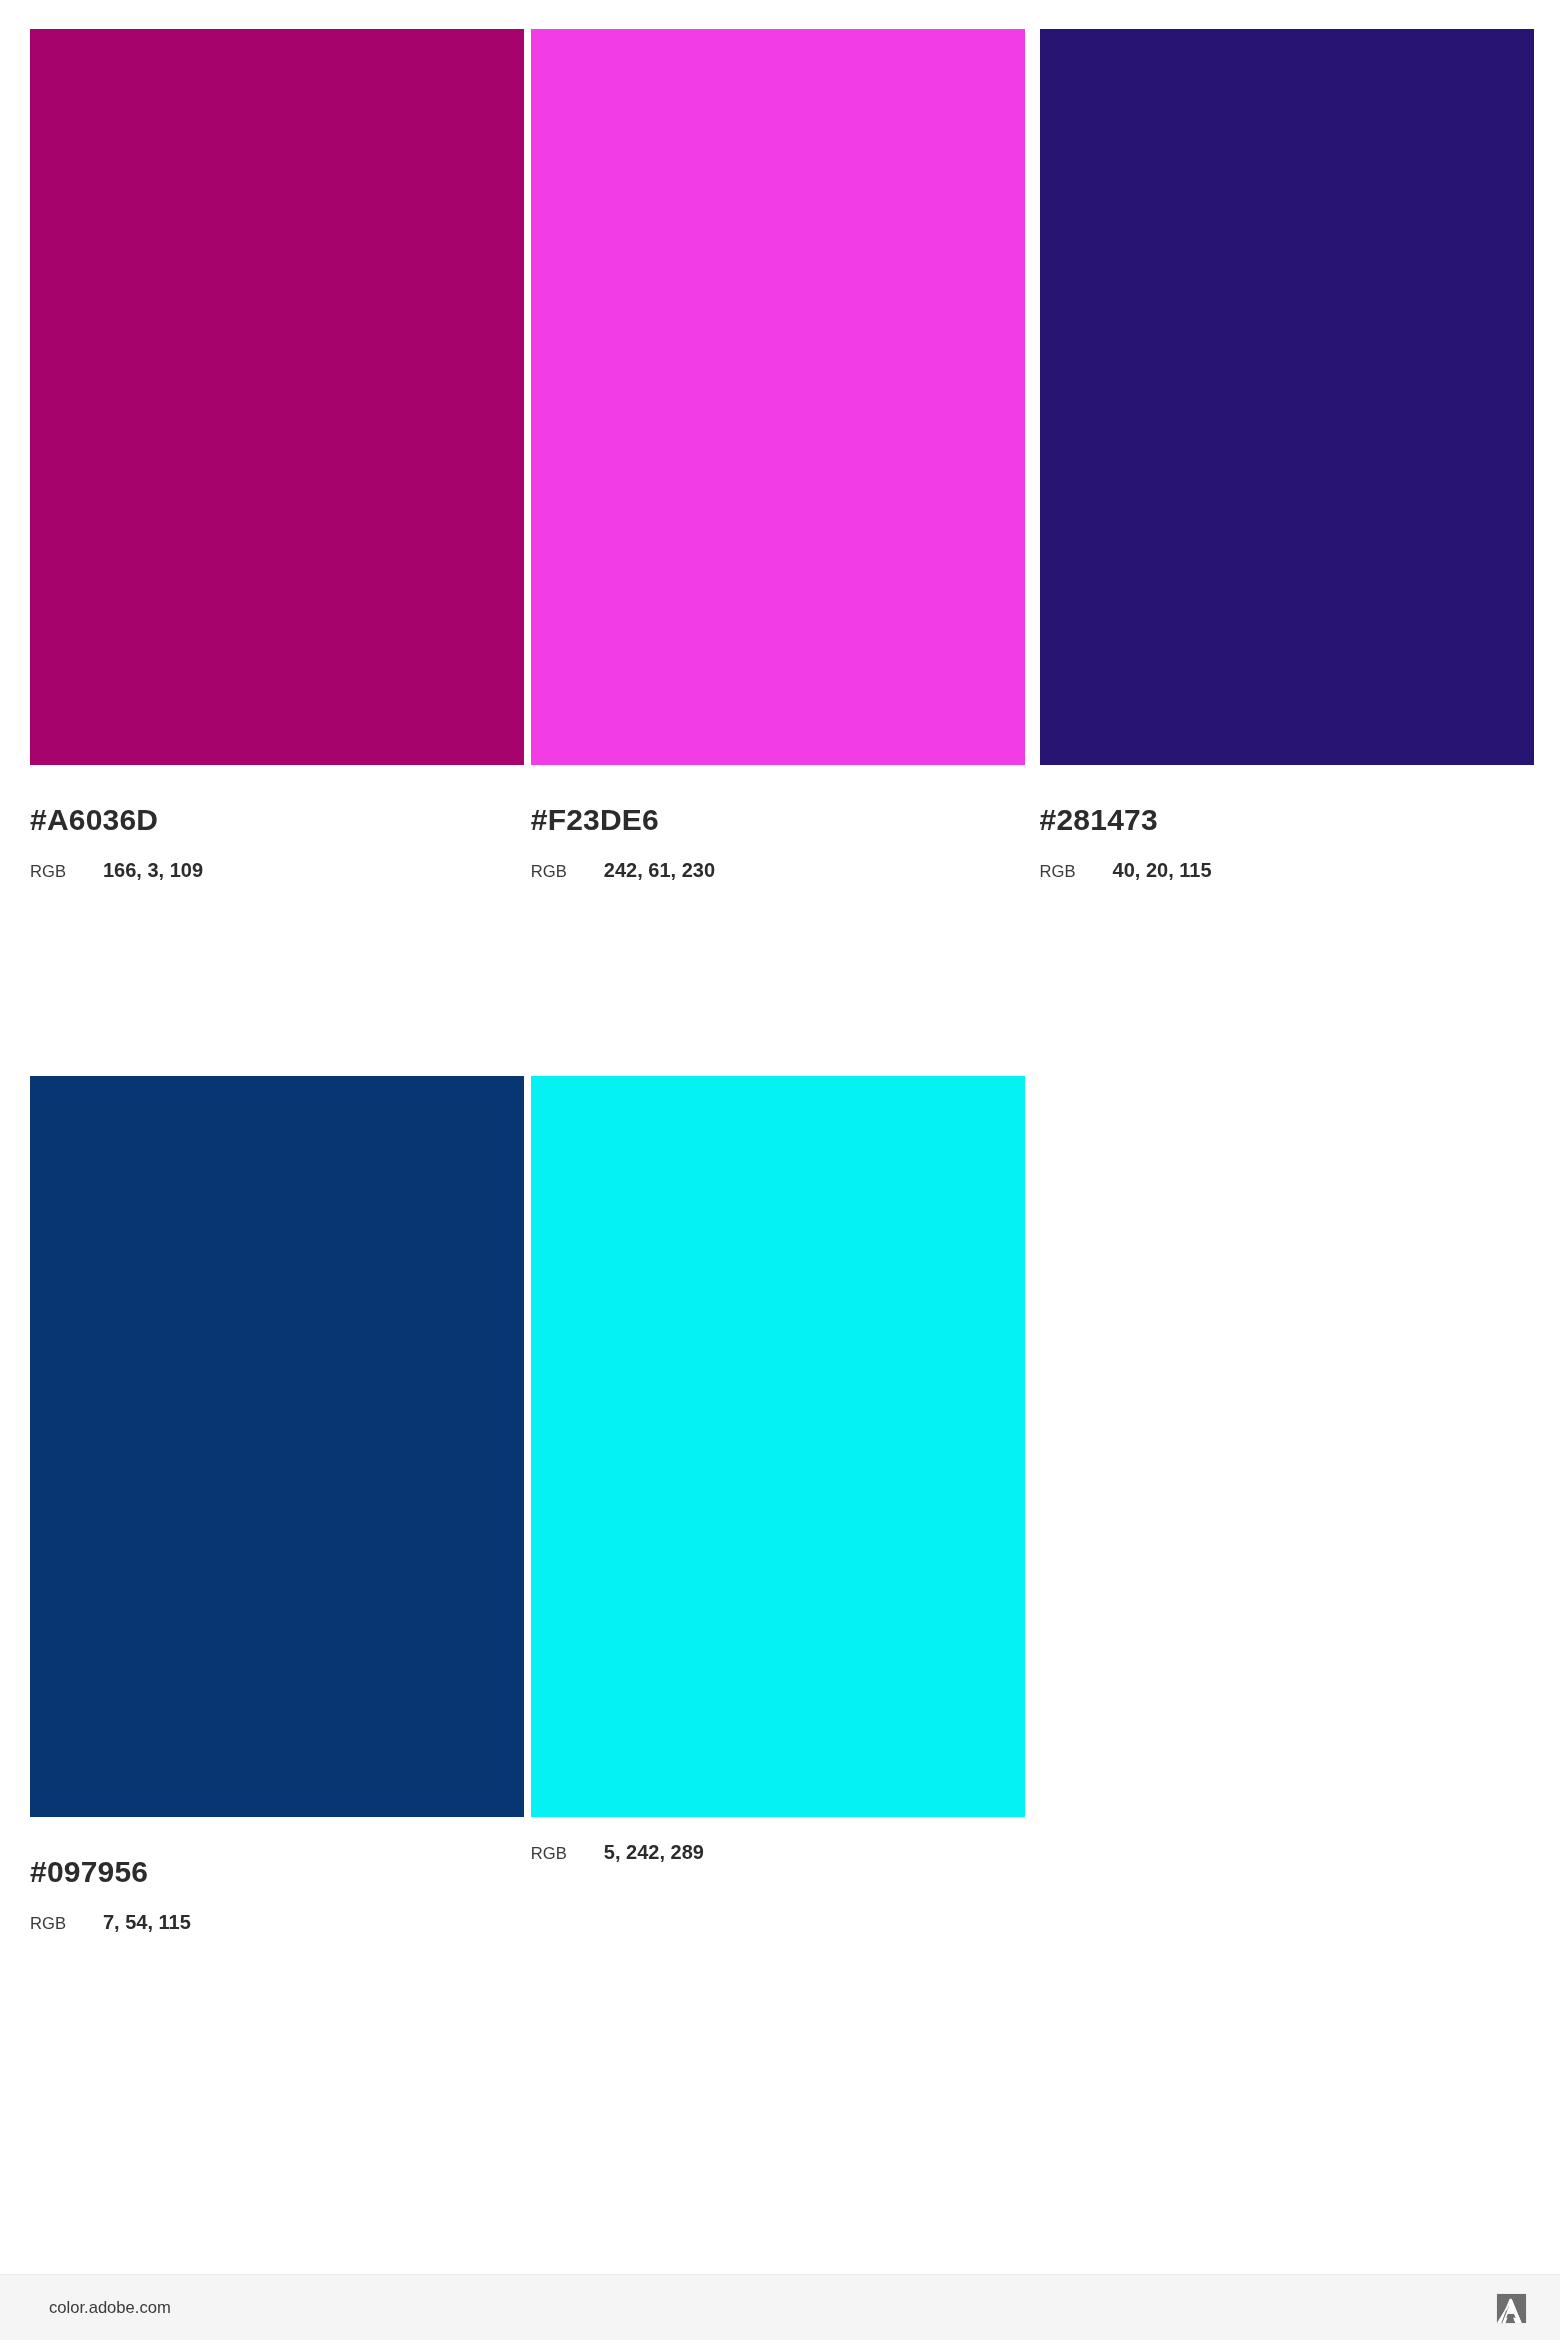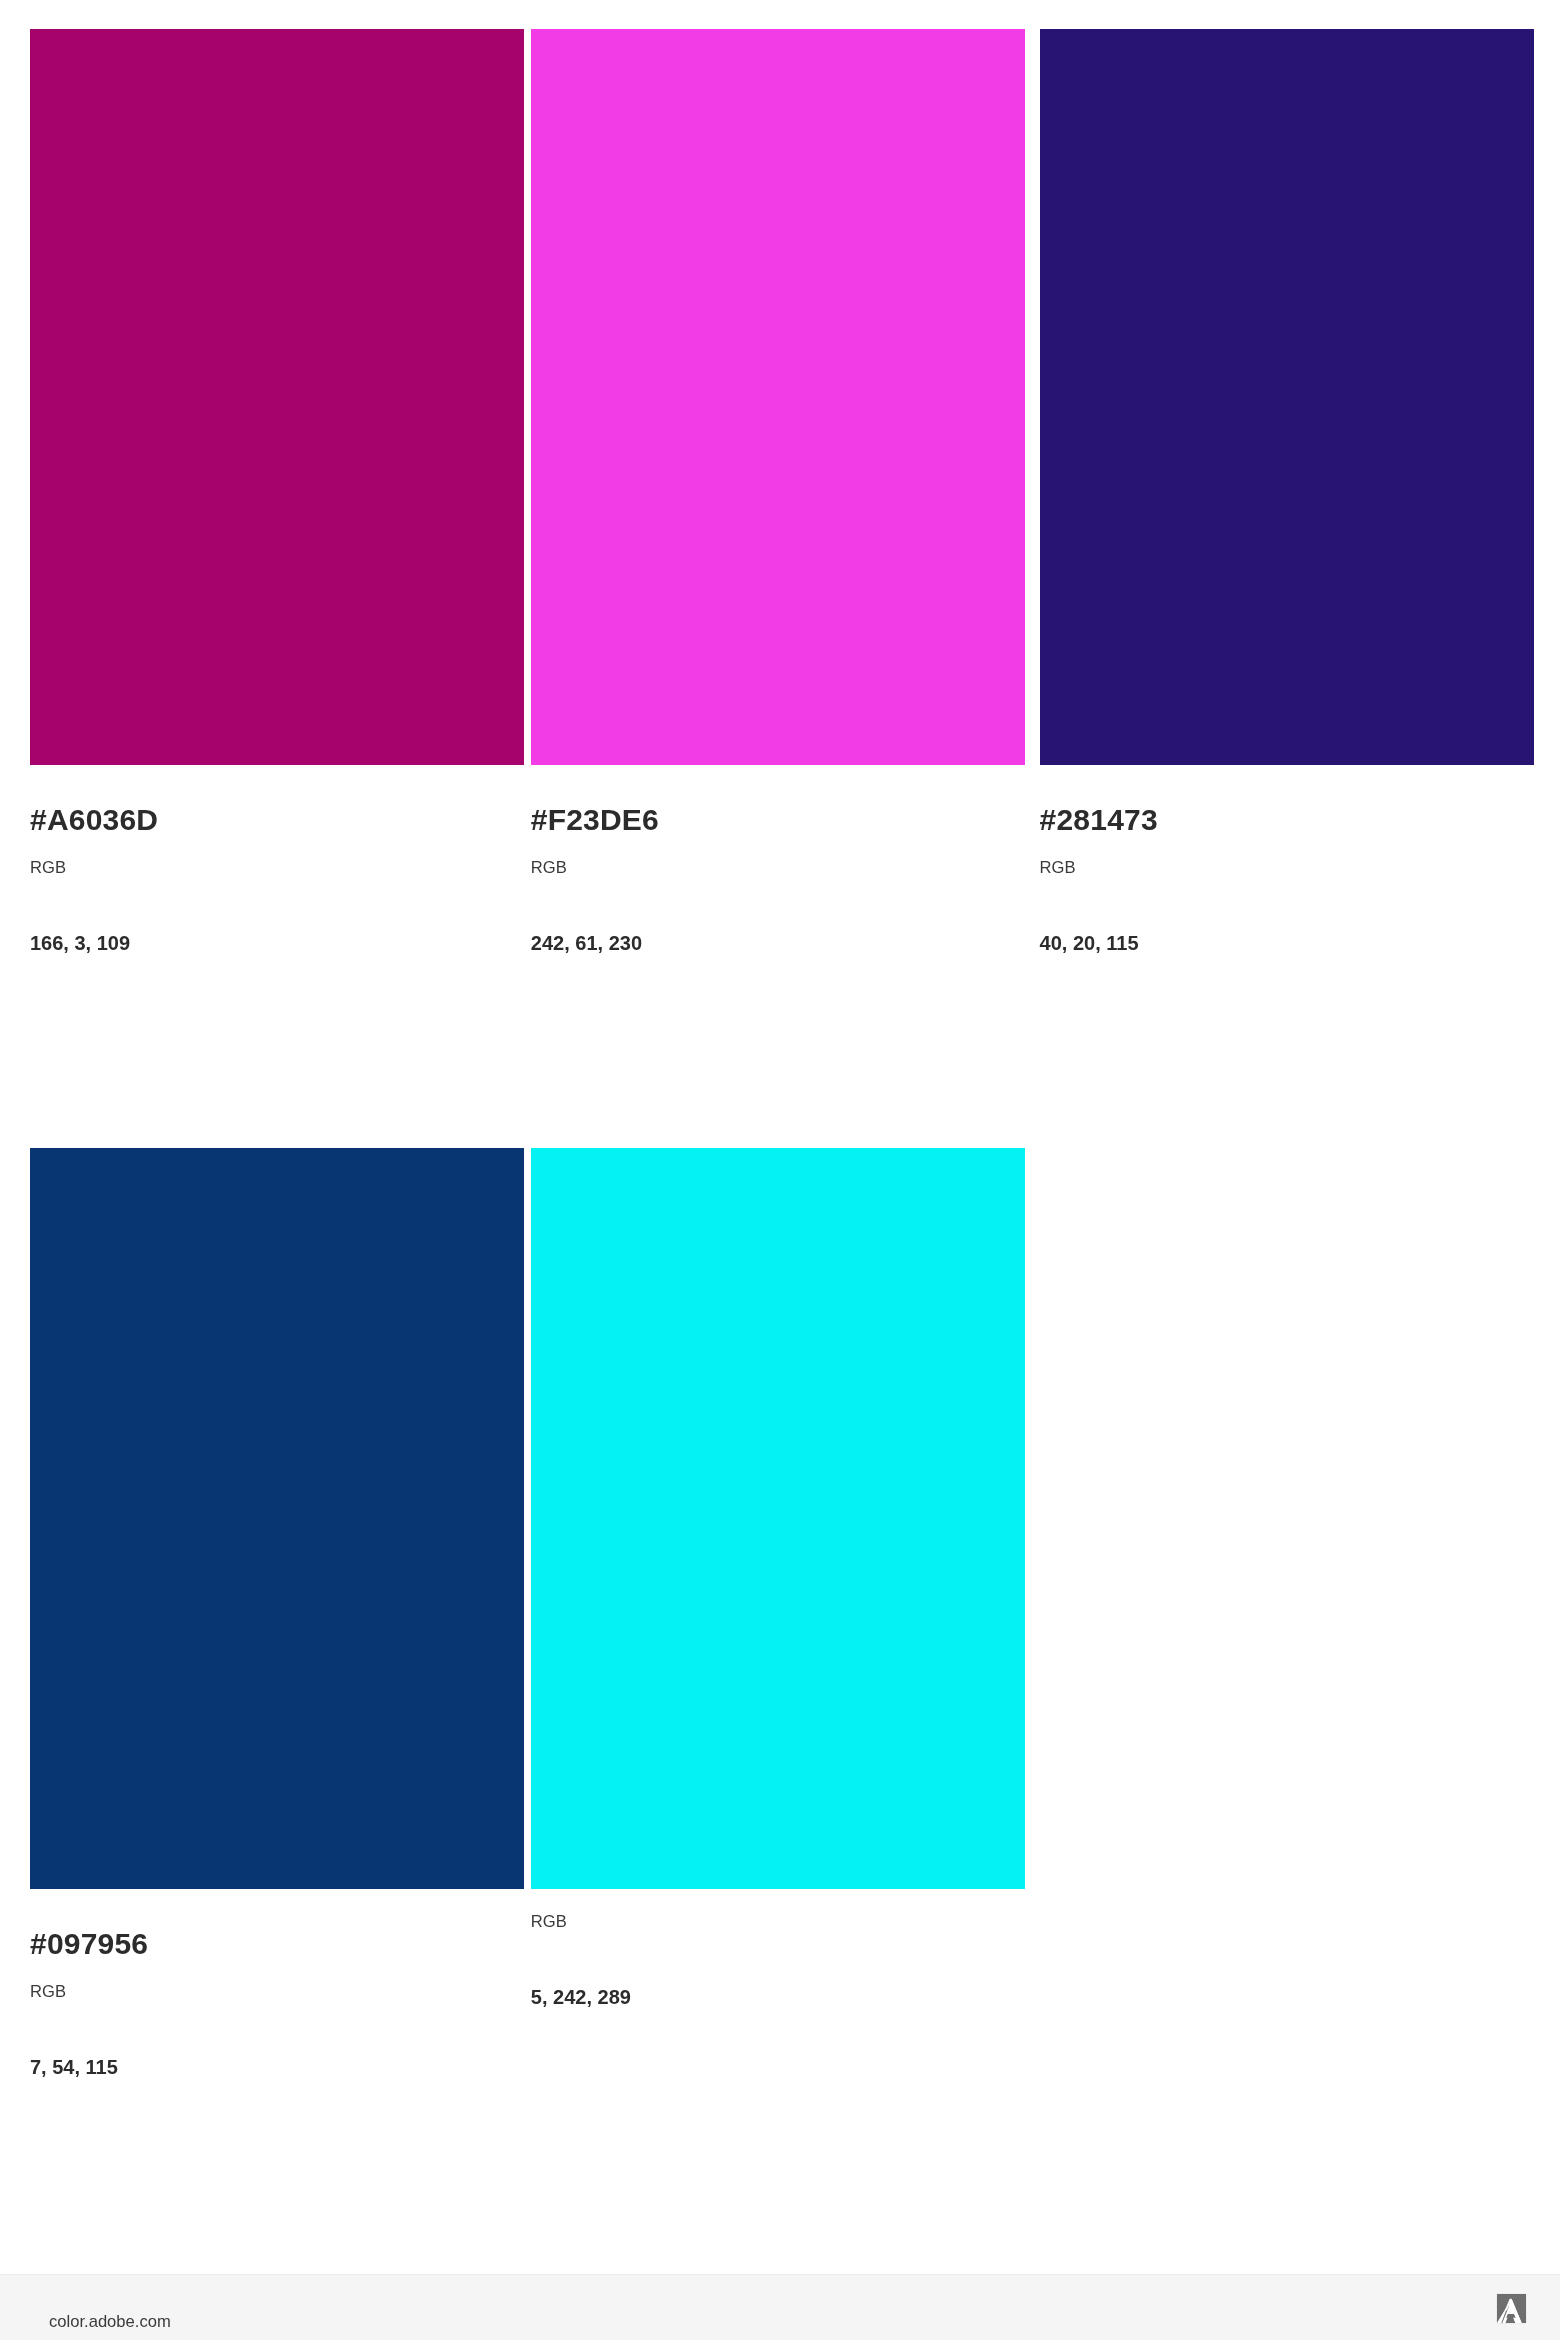--- a/index.html
+++ b/index.html
@@ -66,21 +66,21 @@
     font-size: 30px;
     font-weight: bold;
     color: #2c2c2c;
     letter-spacing: 0.2px;
     line-height: 1;
   }
 
   .swatch-rgb-line {
     margin-top: 25px;
     display: flex;
-    flex-direction: column;
+    flex-direction: row;
     align-items: baseline;
     line-height: 1;
   }
   .rgb-label {
     font-size: 16.6px;
     font-weight: normal;
     color: #3a3a3a;
     width: 73px;
     flex: 0 0 73px;
   }
@@ -102,21 +102,21 @@
     top: 2274px;
     width: 1560px;
     height: 66px;
     background: #f5f5f5;
     border-top: 1px solid #ececec;
     box-sizing: border-box;
   }
   .footer-url {
     position: absolute;
     left: 49px;
-    top: 39px;
+    top: 25px;
     font-size: 16.6px;
     color: #3b3b3b;
     line-height: 1;
   }
   .footer-logo {
     position: absolute;
     left: 1493px;
     top: 2292px;
     width: 37px;
     height: 33px;

